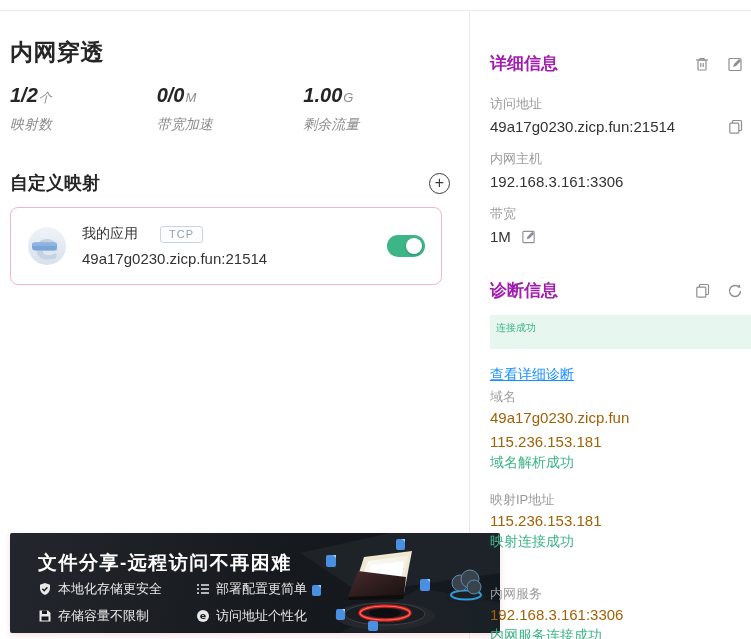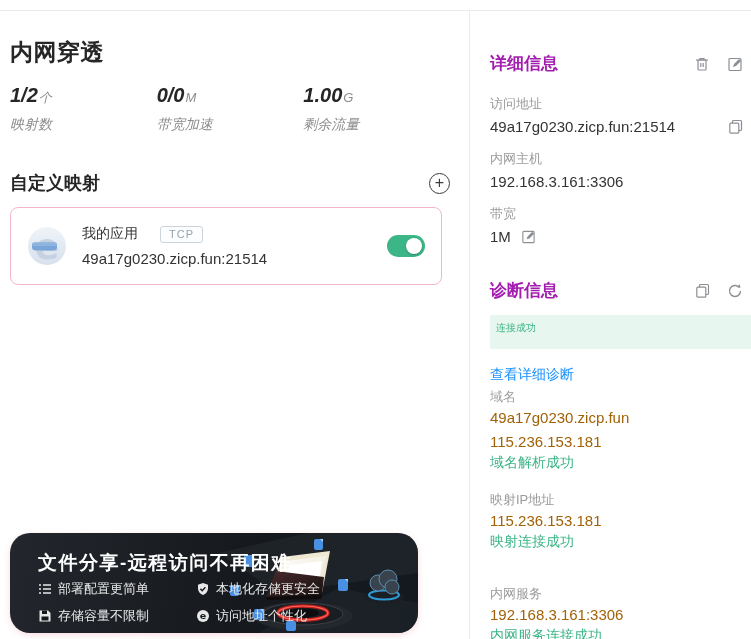--- a/index.html
+++ b/index.html
@@ -31,21 +31,21 @@
   .app-logo { width:40px; height:40px; flex:none; }
   .card-mid { margin-left:15px; flex:1; }
   .card-name-row { display:flex; align-items:center; gap:22px; }
   .card-name { font-size:14px; color:#333; }
   .badge { font-size:11px; color:#98a3b0; border:1px solid #ccd3da; border-radius:3px;
     padding:1px 8px 2px; letter-spacing:1px; background:#fcfdfe; }
   .card-addr { margin-top:7px; font-size:15px; color:#333; }
   .toggle { width:38px; height:22px; border-radius:11px; background:#3cb587; position:relative; flex:none; cursor:pointer; }
   .toggle .knob { position:absolute; right:3px; top:3px; width:16px; height:16px; border-radius:50%; background:#fff; box-shadow:0 1px 2px rgba(0,0,0,.25); }
 
-  .banner { position:absolute; left:10px; bottom:6px; width:408px; height:100px; border-radius:20px;
+  .banner { position:absolute; left:10px; bottom:6px; width:490px; height:100px; border-radius:2px;
     background:linear-gradient(100deg,#23272d 0%,#16191d 55%,#131920 100%);
     overflow:hidden; cursor:pointer; box-shadow:0 2px 6px rgba(230,120,140,.25); }
   .banner-title { position:absolute; left:28px; top:17px; font-size:19px; font-weight:bold; color:#ffffff; letter-spacing:1.5px; }
   .banner-grid { position:absolute; left:28px; top:47px; display:grid;
     grid-template-columns:158px auto; row-gap:9px; }
   .feat { display:flex; align-items:center; gap:6px; font-size:13px; color:#e8e8e8; }
   .feat svg { flex:none; }
   .banner-art { position:absolute; right:0; top:0; height:100px; }
 
   
@@ -57,21 +57,21 @@
 
   .field { margin-top:20px; }
   .field-label { font-size:13px; color:#9b9b9b; }
   .field-value-row { margin-top:5px; display:flex; align-items:center; }
   .field-value { font-size:15px; color:#333; flex:1; }
   .inline-edit { margin-left:10px; }
 
   .diag-head { margin-top:34px; }
   .status-strip { margin:13px -8px 0 0; height:34px; line-height:26px; background:#e7f6ef;
     color:#3cb587; font-size:10px; padding-left:6px; }
-  .diag-link { margin-top:17px; font-size:14px; color:#1890ff; cursor:pointer; width:fit-content; }
+  .diag-link { margin-top:17px; font-size:14px; color:#1890ff; cursor:pointer; width:fit-content;text-decoration:underline; }
   .diag-group { margin-top:3px; }
   .diag-group.gap-sm { margin-top:17px; }
   .diag-group.gap-lg { margin-top:32px; }
   .diag-label { font-size:13px; color:#9b9b9b; line-height:20px; }
   .diag-value { font-size:15px; color:#a16207; line-height:21px; }
   .diag-status { font-size:14px; color:#3cb587; line-height:21px; }
 </style>
 </head>
 <body>
 
@@ -178,40 +178,40 @@
         <g fill="#39434e" stroke="#5f8cab" stroke-width="1">
           <circle cx="160" cy="50" r="8"></circle>
             <circle cx="170" cy="46" r="9"></circle>
             <circle cx="174" cy="54" r="7"></circle>
         </g>
       </svg>
       <div class="banner-title">文件分享-远程访问不再困难</div>
       <div class="banner-grid">
         <div class="feat">
           <svg width="14" height="14" viewBox="0 0 14 14">
+              <path d="M7 1l5 1.8v3.4c0 3.2-2.1 5.6-5 6.8-2.9-1.2-5-3.6-5-6.8V2.8z" fill="#e8e8e8"></path>
+              <path d="M4.4 6.8l1.8 1.9 3.2-3.4" fill="none" stroke="#16191d" stroke-width="1.4"></path>
+            </svg>
+          <span>本地化存储更安全</span>
+        </div>
+        <div class="feat">
+          <svg width="14" height="14" viewBox="0 0 14 14">
               <g stroke="#e8e8e8" stroke-width="1.6">
                 <line x1="1" y1="3" x2="3" y2="3"></line>
                 <line x1="5" y1="3" x2="13" y2="3"></line>
                 <line x1="1" y1="7" x2="3" y2="7"></line>
                 <line x1="5" y1="7" x2="13" y2="7"></line>
                 <line x1="1" y1="11" x2="3" y2="11"></line>
                 <line x1="5" y1="11" x2="13" y2="11"></line>
               </g>
             </svg>
           <span>部署配置更简单</span>
         </div>
         <div class="feat">
           <svg width="14" height="14" viewBox="0 0 14 14">
-              <path d="M7 1l5 1.8v3.4c0 3.2-2.1 5.6-5 6.8-2.9-1.2-5-3.6-5-6.8V2.8z" fill="#e8e8e8"></path>
-              <path d="M4.4 6.8l1.8 1.9 3.2-3.4" fill="none" stroke="#16191d" stroke-width="1.4"></path>
-            </svg>
-          <span>本地化存储更安全</span>
-        </div>
-        <div class="feat">
-          <svg width="14" height="14" viewBox="0 0 14 14">
               <path d="M1.5 1.5h8.5l2.5 2.5v8.5h-11z" fill="#e8e8e8"></path>
               <rect x="4" y="1.5" width="5" height="3.5" fill="#16191d"></rect>
               <rect x="3.5" y="7.5" width="7" height="4" fill="#16191d"></rect>
             </svg>
           <span>存储容量不限制</span>
         </div>
         <div class="feat">
           <svg width="14" height="14" viewBox="0 0 14 14">
               <circle cx="7" cy="7" r="6" fill="#e8e8e8"></circle>
               <text x="7" y="10.2" text-anchor="middle" font-size="9.5" font-weight="bold" fill="#16191d" font-family="'DejaVu Sans',sans-serif">e</text>

